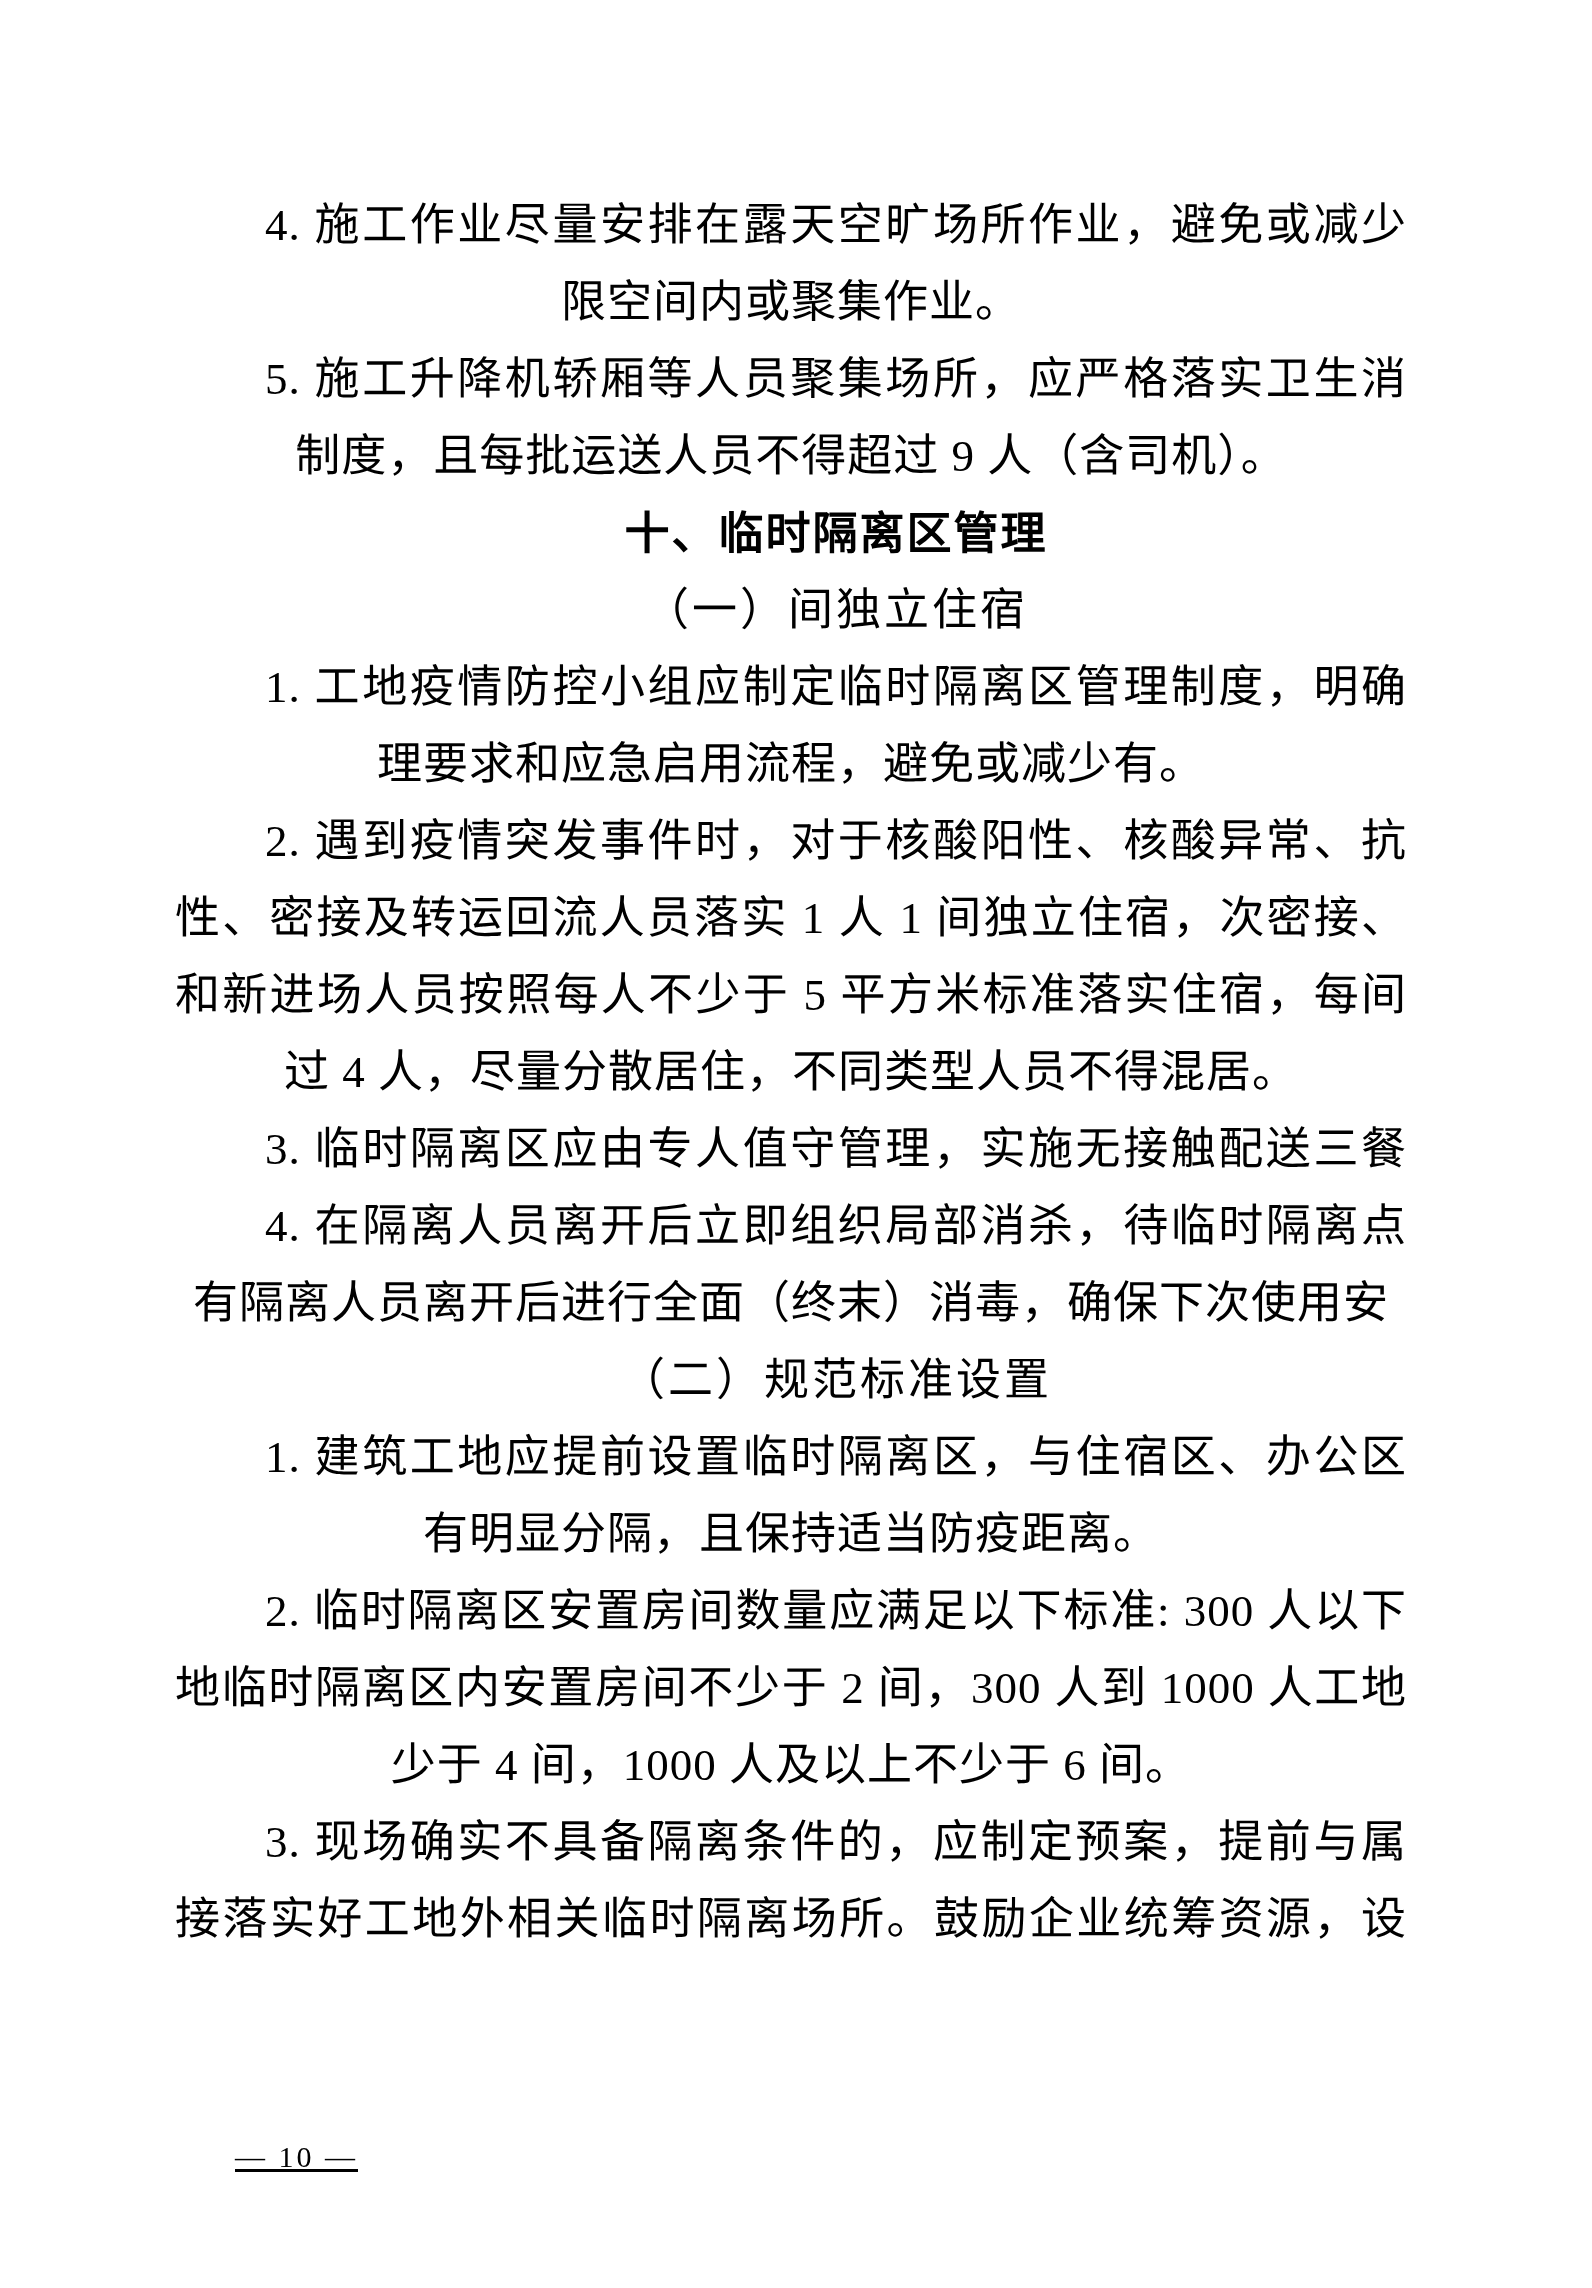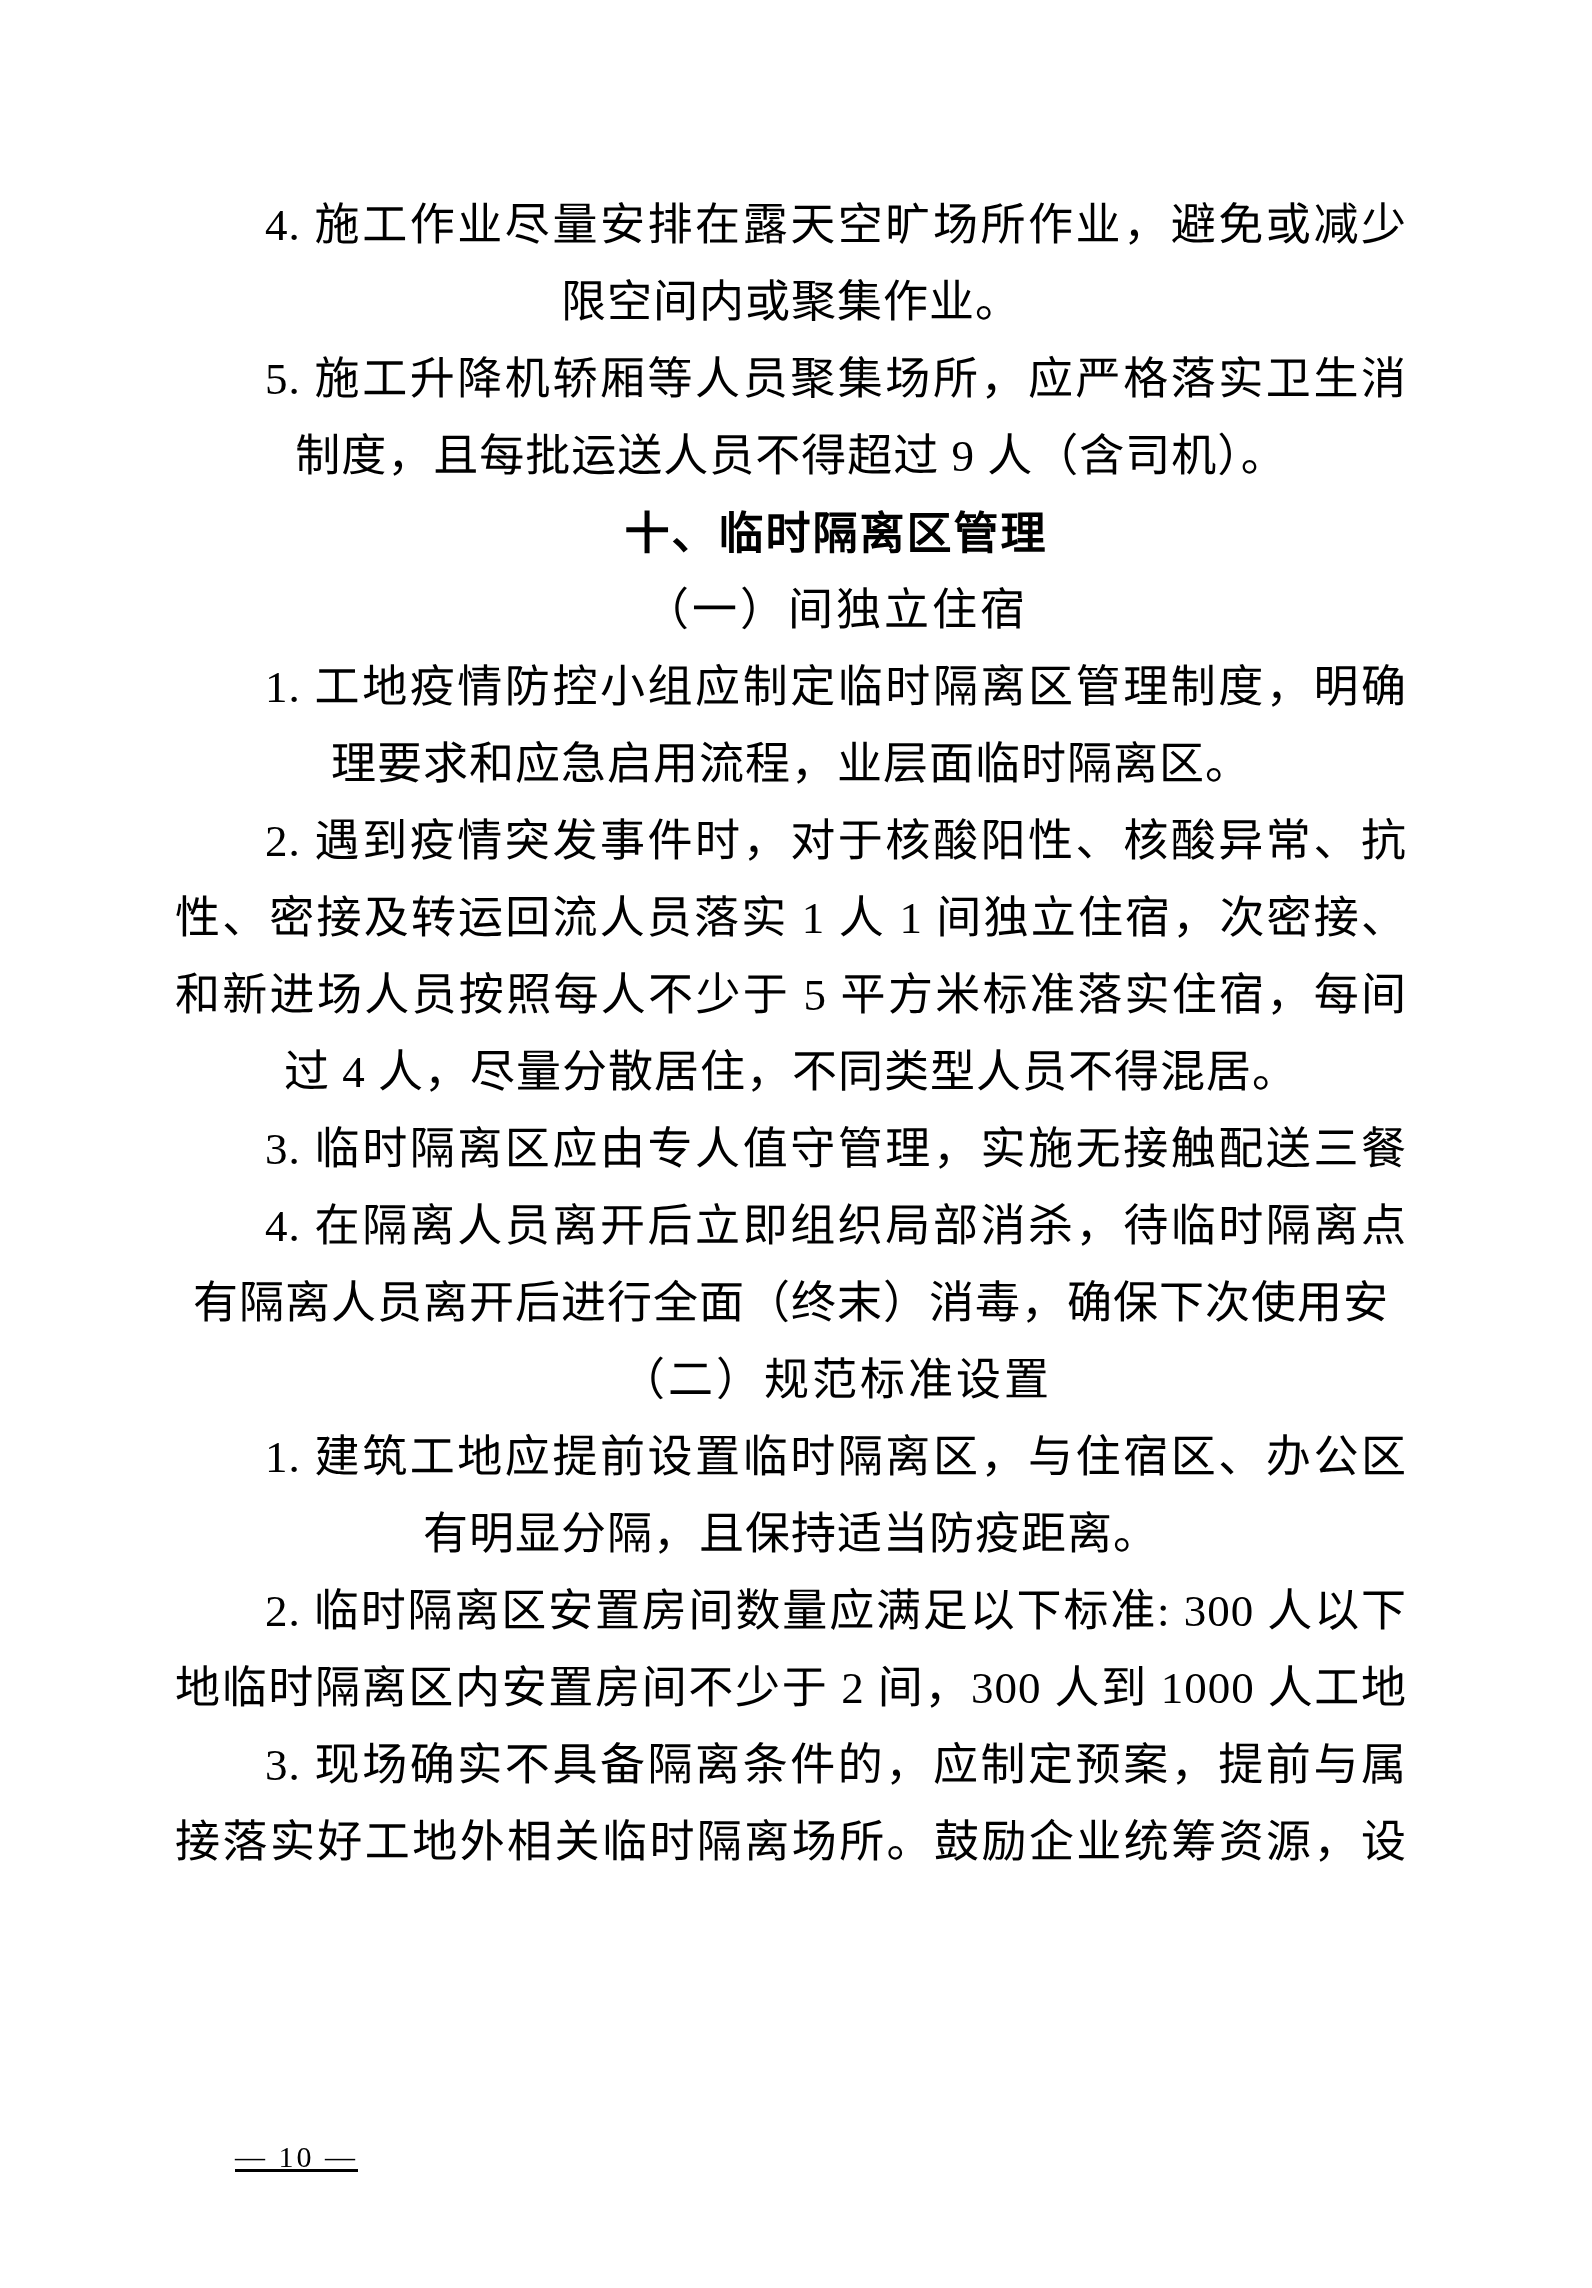--- a/index.html
+++ b/index.html
@@ -61,31 +61,32 @@
 
 <div class="page">
   <div class="content">
     <div class="line indent just">4. 施工作业尽量安排在露天空旷场所作业，避免或减少有</div>
     <div class="line">限空间内或聚集作业。</div>
     <div class="line indent just">5. 施工升降机轿厢等人员聚集场所，应严格落实卫生消毒</div>
     <div class="line">制度，且每批运送人员不得超过 9 人（含司机）。</div>
     <div class="line indent h1">十、临时隔离区管理</div>
     <div class="line indent h2">（一）间独立住宿</div>
     <div class="line indent just">1. 工地疫情防控小组应制定临时隔离区管理制度，明确管</div>
-    <div class="line">理要求和应急启用流程，业层面临时隔离区。</div>
+    <div class="line">理要求和应急启用流程，避免或减少有。</div>
     <div class="line indent just">2. 遇到疫情突发事件时，对于核酸阳性、核酸异常、抗原阳</div>
     <div class="line just">性、密接及转运回流人员落实 1 人 1 间独立住宿，次密接、返岗</div>
     <div class="line just">和新进场人员按照每人不少于 5 平方米标准落实住宿，每间不超</div>
     <div class="line">过 4 人，尽量分散居住，不同类型人员不得混居。</div>
     <div class="line indent just">3. 临时隔离区应由专人值守管理，实施无接触配送三餐及</div>
     <div class="line indent just">4. 在隔离人员离开后立即组织局部消杀，待临时隔离点所</div>
     <div class="line">有隔离人员离开后进行全面（终末）消毒，确保下次使用安全。</div>
     <div class="line indent h2">（二）规范标准设置</div>
     <div class="line indent just">1. 建筑工地应提前设置临时隔离区，与住宿区、办公区之间</div>
     <div class="line">有明显分隔，且保持适当防疫距离。</div>
     <div class="line indent just">2. 临时隔离区安置房间数量应满足以下标准: 300 人以下工</div>
     <div class="line just">地临时隔离区内安置房间不少于 2 间，300 人到 1000 人工地不</div>
+    <div class="line">少于 4 间，1000 人及以上不少于 6 间。</div>
     <div class="line indent just">3. 现场确实不具备隔离条件的，应制定预案，提前与属地对</div>
     <div class="line just">接落实好工地外相关临时隔离场所。鼓励企业统筹资源，设置企</div>
   </div>
   <div class="page-num">— 10 —</div>
 </div>
 
 
 </body></html>

